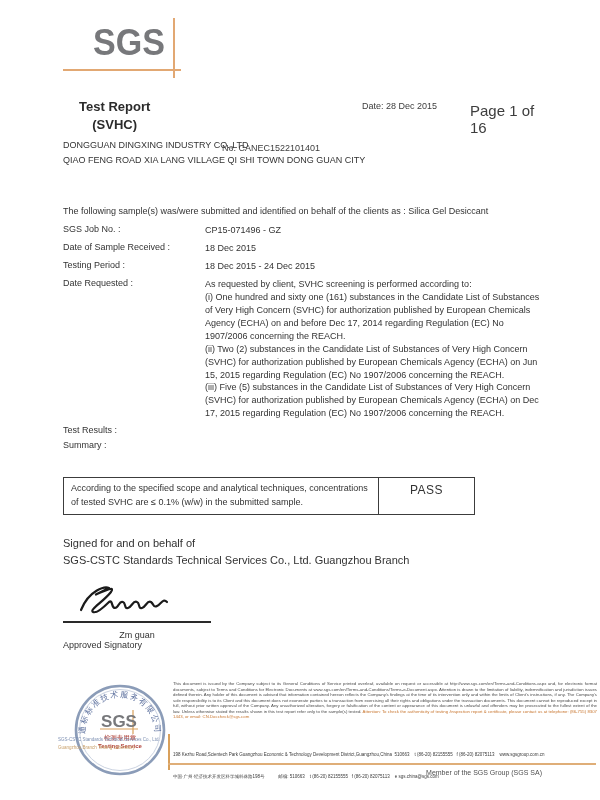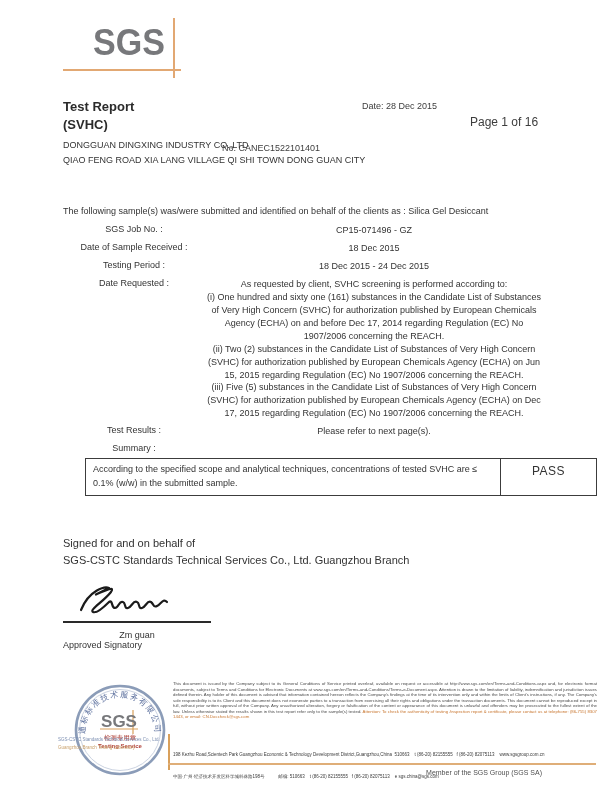--- a/index.html
+++ b/index.html
@@ -8,39 +8,39 @@
   .page { position:absolute; inset:0; background:#fff; filter:blur(0.3px); }
 
   
   .logo { position:absolute; left:63px; top:24px; width:130px; height:56px; }
   .logo-text { position:absolute; left:30px; top:-2px; font-size:37px; font-weight:800; color:#77787b; letter-spacing:0px; transform:scaleX(0.92); transform-origin:left; }
   .logo-hline { position:absolute; left:0; top:45px; width:118px; height:2px; background:#e2a873; }
   .logo-vline { position:absolute; left:110px; top:-6px; width:2px; height:60px; background:#e2a873; }
 
   
   .header-line { position:absolute; left:63px; top:98px; width:480px; height:36px; }
-  .hl-title { position:absolute; left:0; top:0; font-size:13px; font-weight:bold; color:#2b2b2b; line-height:1.35; }
+  .hl-title { position:absolute; left:16px; top:0; font-size:13px; font-weight:bold; color:#2b2b2b; line-height:1.35;text-align:center; }
   .hl-no   { position:absolute; left:159px; top:3px; font-size:9px;margin-top:42px; }
   .hl-date { position:absolute; left:299px; top:3px; font-size:9px; }
-  .hl-page { position:absolute; left:407px; top:17px; font-size:12px; }
+  .hl-page { position:absolute; left:407px; top:4px; font-size:15px; }
 
   
   .client { position:absolute; left:63px; top:138px; font-size:9px; line-height:1.7; color:#333; }
 
   
   .intro { position:absolute; left:63px; top:206px; width:490px; font-size:9px; color:#333; }
 
   
-  .details { position:absolute; left:63px; top:224px; width:480px;text-align:center; }
+  .details { position:absolute; left:63px; top:224px; width:480px; }
   .drow { display:flex; margin-bottom:5px; }
   .dlabel { width:142px; flex:0 0 142px; font-size:9px; color:#333; }
   .dvalue { flex:1; font-size:9px; color:#333; line-height:1.44; white-space:pre-line; }
 
   
-  .sumbox { position:absolute; left:63px; top:458px; width:512px; display:flex; border:1.5px solid #3c3c3c;margin-left:22px; }
+  .sumbox { position:absolute; left:63px; top:477px; width:412px; display:flex; border:1.5px solid #3c3c3c; }
   .sum-text { flex:1; padding:4px 7px 5px 7px; font-size:9px; line-height:1.5; color:#333; border-right:1.5px solid #3c3c3c; }
   .sum-pass { width:95px; flex:0 0 95px; display:flex; align-items:flex-start; justify-content:center; padding-top:5px; font-size:12px; color:#333; letter-spacing:0.5px; }
 
   
   .signedfor { position:absolute; left:63px; top:535px; font-size:11px; line-height:1.55; color:#333; }
   .sig-wrap { position:absolute; left:63px; top:578px; }
   .sig-svg { display:block; margin-left:8px; }
   .sig-line { width:148px; height:2px; background:#2a2a2a; margin-top:1px; }
   .sig-name { font-size:9px; color:#333; margin-top:7px;text-align:center; }
   .sig-role { font-size:9px; color:#333; margin-top:0; }
@@ -102,21 +102,20 @@
     </div>
     <div class="drow">
       <div class="dlabel">Date Requested :</div>
       <div class="dvalue">As requested by client, SVHC screening is performed according to:
 (i) One hundred and sixty one (161) substances in the Candidate List of Substances of Very High Concern (SVHC) for authorization published by European Chemicals Agency (ECHA) on and before Dec 17, 2014 regarding Regulation (EC) No 1907/2006 concerning the REACH.
 (ii) Two (2) substances in the Candidate List of Substances of Very High Concern (SVHC) for authorization published by European Chemicals Agency (ECHA) on Jun 15, 2015 regarding Regulation (EC) No 1907/2006 concerning the REACH.
 (iii) Five (5) substances in the Candidate List of Substances of Very High Concern (SVHC) for authorization published by European Chemicals Agency (ECHA) on Dec 17, 2015 regarding Regulation (EC) No 1907/2006 concerning the REACH.</div>
     </div>
     <div class="drow">
       <div class="dlabel">Test Results :</div>
-      <div class="dvalue">Please refer to next page(s).</div>
     </div>
     <div class="drow">
       <div class="dlabel">Summary :</div>
       <div class="dvalue"></div>
     </div>
   </div>
 
   <div class="sumbox">
     <div class="sum-text">According to the specified scope and analytical techniques, concentrations of tested SVHC are ≤ 0.1% (w/w) in the submitted sample.</div>
     <div class="sum-pass">PASS</div>

